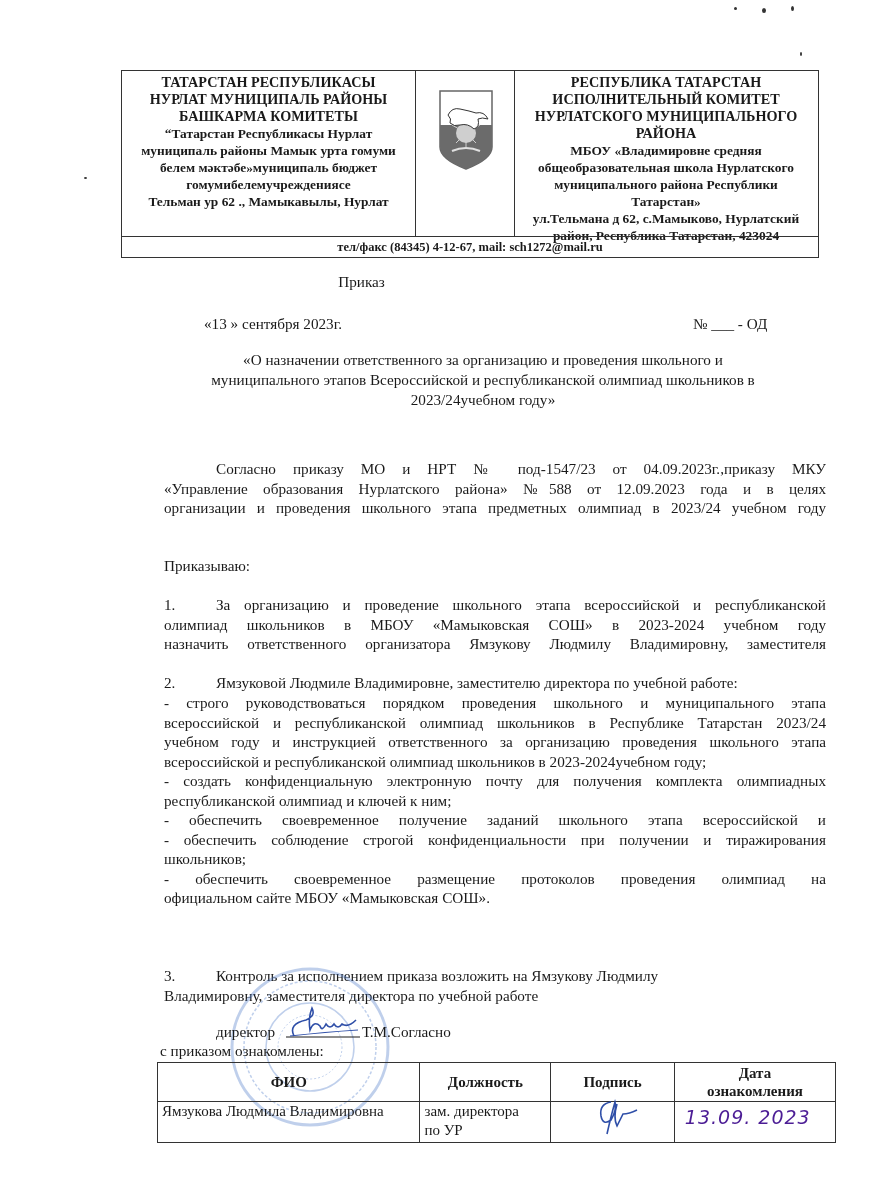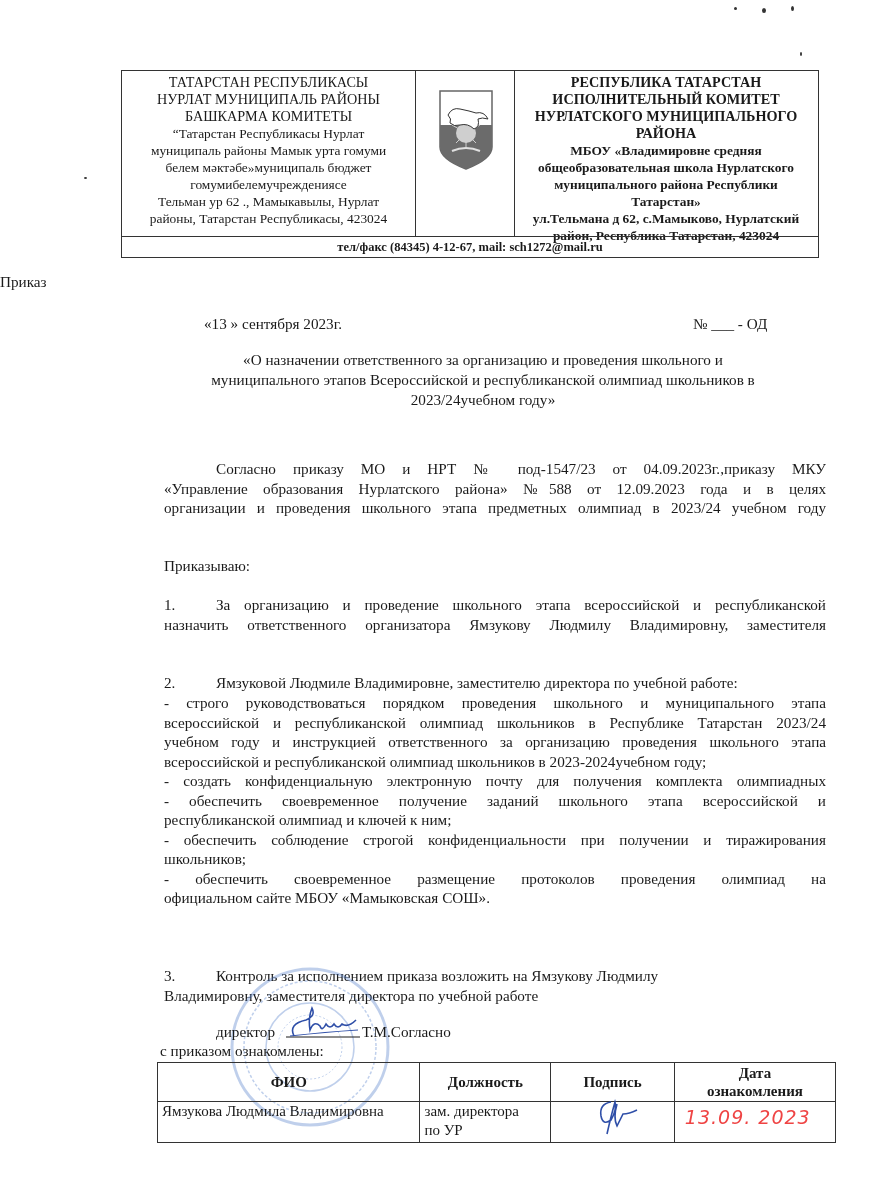--- a/index.html
+++ b/index.html
@@ -8,21 +8,21 @@
     font-family: "Liberation Serif", serif; color: #1a1a1a;
   }
   .abs { position: absolute; }
   
   .hdr {
     position: absolute; left: 121px; top: 70px; width: 696px; height: 186px;
     border: 1.5px solid #333;
   }
   .hdr-left {
     position: absolute; left: 0; top: 0; width: 294px; height: 165px;
-    border-right: 1.5px solid #333; text-align: center; font-weight: normal;
+    border-right: 1.5px solid #333; text-align: center; font-weight: bold;
     font-size: 13.4px; line-height: 17px; padding-top: 3px; box-sizing: border-box;
   }
   .hdr-left .big { font-size: 14.2px; line-height: 17px; }
   .hdr-mid {
     position: absolute; left: 294px; top: 0; width: 98px; height: 165px;
     border-right: 1.5px solid #333;
   }
   .hdr-right {
     position: absolute; left: 392px; top: 0; width: 304px; height: 165px;
     text-align: center; font-weight: bold; font-size: 13.4px; line-height: 17px;
@@ -64,21 +64,20 @@
 <div class="hdr">
   <div class="hdr-left">
     <span class="line big">ТАТАРСТАН  РЕСПУБЛИКАСЫ</span>
     <span class="line big">НУРЛАТ МУНИЦИПАЛЬ РАЙОНЫ</span>
     <span class="line big">БАШКАРМА КОМИТЕТЫ</span>
     <span class="line">“Татарстан Республикасы Нурлат</span>
     <span class="line">муниципаль районы Мамык урта гомуми</span>
     <span class="line">белем мәктәбе»муниципаль бюджет</span>
     <span class="line">гомумибелемучреждениясе</span>
     <span class="line">Тельман ур 62 ., Мамыкавылы, Нурлат</span>
-    <span class="line">районы, Татарстан Республикасы, 423024</span>
   </div>
   <div class="hdr-mid">
     <svg class="emblem" viewBox="0 0 56 82">
       <path d="M2 2 H54 V58 Q54 70 28 80 Q2 70 2 58 Z" fill="#ffffff" stroke="#666" stroke-width="1.5"></path>
       <path d="M2 36 H54 V58 Q54 70 28 80 Q2 70 2 58 Z" fill="#6b6b6b"></path>
       <circle cx="28" cy="44" r="10" fill="#cfcfcf"></circle>
       <g stroke="#cfcfcf" stroke-width="1">
         <line x1="28" y1="44" x2="14" y2="36"></line>
           <line x1="28" y1="44" x2="42" y2="36"></line>
         <line x1="28" y1="44" x2="18" y2="54"></line>
@@ -97,53 +96,54 @@
     <span class="line">МБОУ «Владимировне средняя</span>
     <span class="line">общеобразовательная школа Нурлатского</span>
     <span class="line">муниципального района Республики</span>
     <span class="line">Татарстан»</span>
     <span class="line">ул.Тельмана д 62, с.Мамыково, Нурлатский</span>
     <span class="line">район, Республика Татарстан, 423024</span>
   </div>
   <div class="hdr-contact">тел/факс (84345) 4-12-67,  mail: sch1272@mail.ru</div>
 </div>
 
-<div class="t" style="left:0;width:723px;top:272px;">Приказ</div>
+<div class="t" style="left:0;width:723px;text-align:center;top:272px;">Приказ</div>
 <div class="t" style="left:204px;top:314px;">«13 » сентября  2023г.</div>
 <div class="t" style="left:693px;top:314px;">№ ___ - ОД</div>
 
 <div class="t" style="left:0;width:966px;text-align:center;top:350px;">«О назначении ответственного за организацию и проведения школьного и</div>
 <div class="t" style="left:0;width:966px;text-align:center;top:370px;">муниципального этапов Всероссийской и республиканской олимпиад школьников в</div>
 <div class="t" style="left:0;width:966px;text-align:center;top:390px;">2023/24учебном году»</div>
 
 <div class="para" style="top:459px;">
   <span class="ln" style="padding-left:52px;">Согласно приказу МО и НРТ № под-1547/23 от 04.09.2023г.,приказу МКУ</span>
   <span class="ln">«Управление образования Нурлатского района» №588 от 12.09.2023 года и в целях</span>
   <span class="ln">организации и проведения школьного этапа предметных олимпиад в 2023/24 учебном году</span>
 </div>
 
 <div class="t" style="left:164px;top:556px;">Приказываю:</div>
 
 <div class="t" style="left:164px;top:595px;">1.</div>
 <div class="para" style="top:595px;">
   <span class="ln" style="padding-left:52px;">За организацию и проведение школьного этапа всероссийской и республиканской</span>
+  <span class="ln">олимпиад школьников в МБОУ «Мамыковская СОШ» в 2023-2024 учебном году</span>
   <span class="ln">назначить ответственного организатора Ямзукову Людмилу Владимировну, заместителя</span>
 </div>
 
 <div class="t" style="left:164px;top:673px;">2.</div>
 <div class="t" style="left:216px;top:673px;text-align:right;">Ямзуковой Людмиле Владимировне, заместителю директора по учебной работе:</div>
 
 <div class="para" style="top:693px;">
   <span class="ln">- строго руководствоваться порядком проведения школьного и муниципального этапа</span>
   <span class="ln">всероссийской и республиканской олимпиад школьников в Республике Татарстан  2023/24</span>
   <span class="ln">учебном году и инструкцией ответственного за организацию проведения школьного этапа</span>
   <span class="ln last">всероссийской и республиканской олимпиад школьников в 2023-2024учебном году;</span>
   <span class="ln">- создать конфиденциальную электронную почту для получения комплекта олимпиадных</span>
+  <span class="ln last">республиканской олимпиад и ключей к ним;</span>
   <span class="ln">- обеспечить своевременное получение заданий школьного этапа всероссийской и</span>
-  <span class="ln last">республиканской олимпиад и ключей к ним;</span>
   <span class="ln">- обеспечить соблюдение строгой конфиденциальности при получении и тиражирования</span>
   <span class="ln last">школьников;</span>
   <span class="ln">- обеспечить своевременное размещение протоколов проведения олимпиад на</span>
   <span class="ln last">официальном сайте МБОУ «Мамыковская СОШ».</span>
 </div>
 
 <div class="t" style="left:164px;top:966px;">3.</div>
 <div class="t" style="left:216px;top:966px;">Контроль за исполнением приказа возложить на Ямзукову Людмилу</div>
 <div class="t" style="left:164px;top:986px;">Владимировну, заместителя директора по учебной работе</div>
 
@@ -180,17 +180,17 @@
     <td>
       <span style="display:block;">зам. директора</span>
       <span style="display:block;">по УР</span>
     </td>
     <td style="position:relative;">
       <svg width="100" height="44" viewBox="0 0 100 44" style="position:absolute;left:20px;top:-6px;">
         <path d="M40 6 Q28 8 30 20 Q32 30 40 24 Q46 14 44 6 Q40 20 36 38 M46 8 Q42 22 46 30 Q50 22 52 18 Q58 18 66 14" fill="none" stroke="#2f4fa8" stroke-width="1.6"></path>
       </svg>
     </td>
     <td style="position:relative;">
-      <span style="position:absolute;left:10px;top:6px;font-family:'DejaVu Sans',sans-serif;font-style:italic;color:#ef4444;font-size:19px;letter-spacing:1px;">13.09. 2023</span>
+      <span style="position:absolute;left:10px;top:6px;font-family:'DejaVu Sans',sans-serif;font-style:italic;color:#4c1d95;font-size:19px;letter-spacing:1px;">13.09. 2023</span>
     </td>
   </tr>
 </tbody>
   </table>
 
 </body></html>

